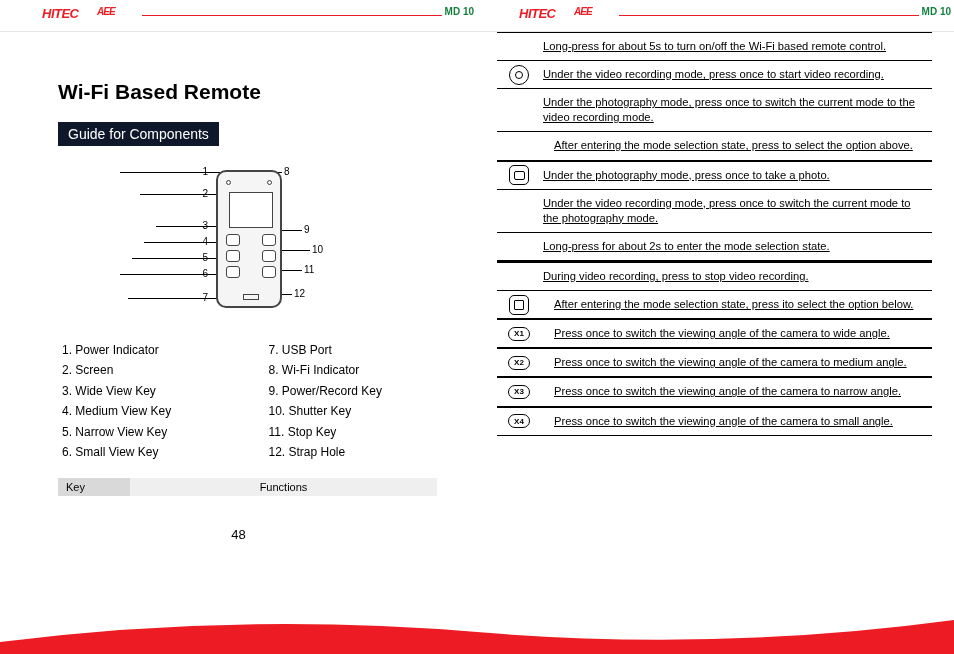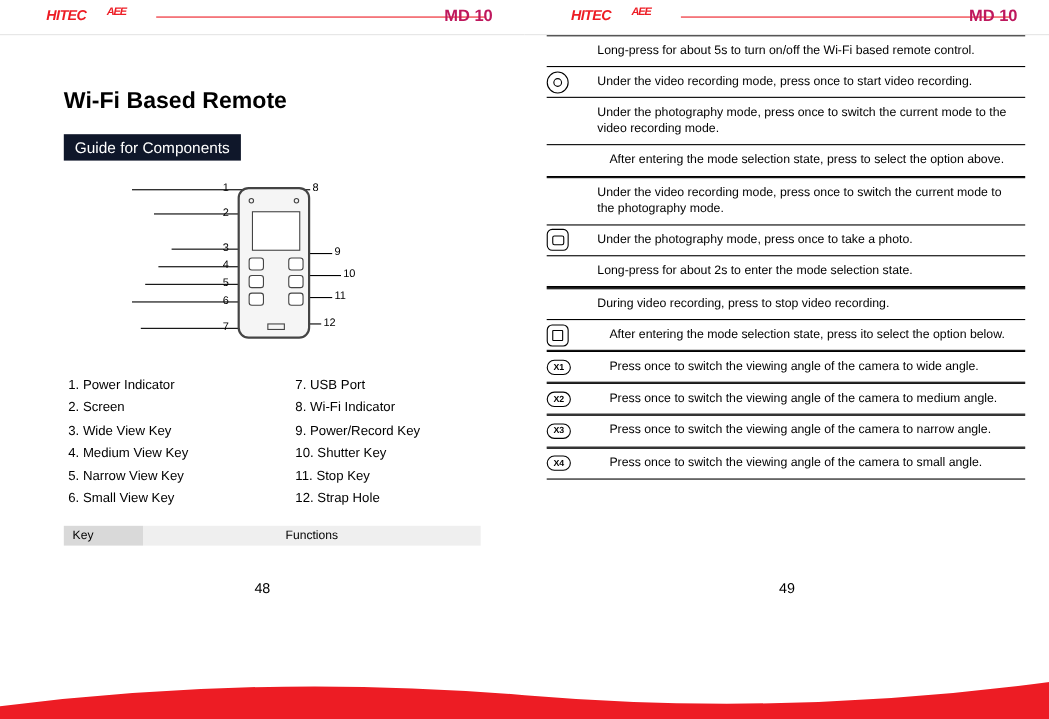--- a/index.html
+++ b/index.html
@@ -4,21 +4,21 @@
 <style>
   * { margin:0; padding:0; box-sizing:border-box; }
   body { font-family: Arial, Helvetica, sans-serif; background:#fff; width:954px; height:654px; overflow:hidden; position:relative; color:#000; }
   .spread { display:flex; width:954px; height:654px; position:relative; z-index:1; }
   .page { width:477px; height:578px; position:relative; padding:0; }
   
   .header { height:32px; position:relative; border-bottom:1px solid #e5e5e5; }
   .brand { position:absolute; left:42px; top:6px; font-size:13px; font-weight:bold; font-style:italic; color:#ed1c24; letter-spacing:-.5px; }
   .brand2 { position:absolute; left:97px; top:6px; font-size:10px; font-weight:bold; font-style:italic; color:#ed1c24; letter-spacing:-1px; }
   .hdr-line { position:absolute; left:142px; top:15px; width:300px; height:1px; background:#ed1c24; }
-  .model { position:absolute; right:29px; top:6px; font-size:15px; font-weight:bold; color:#be185d; }
+  .model { position:absolute; right:3px; top:6px; font-size:10px; font-weight:bold; color:#15803d; }
   
   .left-body { padding:48px 40px 0 58px; }
   .title { font-size:21px; font-weight:bold; margin-bottom:18px; color:#000; }
   .subhead { display:inline-block; background:#0f172a; color:#fff; font-size:14px; padding:4px 10px; margin-bottom:18px; }
   .diagram { position:relative; width:280px; height:160px; margin:0 0 16px 50px; }
   .remote { position:absolute; left:108px; top:6px; width:66px; height:138px; border:2px solid #444; border-radius:10px; background:#f5f5f5; }
   .screen { position:absolute; left:11px; top:20px; width:44px; height:36px; border:1.5px solid #444; background:#fff; }
   .dot { position:absolute; width:5px; height:5px; border:1px solid #444; border-radius:50%; }
   .dot.pwr { left:8px; top:8px; }
   .dot.wifi { right:8px; top:8px; }
@@ -35,22 +35,22 @@
   .components .col { flex:1; }
   .tbl-head { display:flex; margin-top:16px;align-items:center; }
   .th-key { background:#d9d9d9; font-size:11px; padding:3px 8px; width:72px; }
   .th-fn  { background:#efefef; font-size:11px; padding:3px 8px; flex:1; text-align:center; }
   
   .right-body { padding:0 22px 0 20px; }
   .func-table { width:100%; }
   .frow { display:flex; border-bottom:1px solid #000; }
   .fgroup { border-top:1.3px solid #000; border-bottom:1.3px solid #000; }
   .fgroup .frow:last-child { border-bottom:none;gap:11px; }
-  .ficon { width:44px; display:flex; align-items:center; flex-shrink:0; }
-  .ftext { flex:1; font-size:11.2px; line-height:1.35; padding:6px 4px 6px 2px; }
+  .ficon { width:44px; display:flex; align-items:center; justify-content:center; flex-shrink:0; }
+  .ftext { flex:1; font-size:11.2px; line-height:1.35; padding:6px 4px 6px 2px;text-decoration:underline; }
   .icn { width:20px; height:20px; border:1.5px solid #000; border-radius:5px; display:flex; align-items:center; justify-content:center; font-size:8px; font-weight:bold; }
   .icn.round { border-radius:50%; }
   .icn .inner-ring { width:8px; height:8px; border:1.5px solid #000; border-radius:50%; }
   .icn.photo::before { content:""; width:9px; height:7px; border:1.3px solid #000; border-radius:2px; position:relative; }
   .icn.stop::before { content:""; width:8px; height:8px; border:1.5px solid #000; border-radius:1px; }
   .xlabel { width:22px; height:14px; border:1.3px solid #000; border-radius:7px; font-size:8px; font-weight:bold; display:flex; align-items:center; justify-content:center; }
   
   .pgnum { position:absolute; bottom:36px; width:100%; text-align:center; font-size:13px; color:#000; }
   
   .red-wave { position:absolute; left:0; right:0; bottom:0; height:42px; z-index:0; }
@@ -163,30 +163,30 @@
               <div class="ftext">Under the photography mode, press once to switch the current mode to the video recording mode.</div>
             </div>
           <div class="frow">
               <div class="ficon"></div>
               <div class="ftext">After entering the mode selection state, press to select the option above.</div>
             </div>
         </div>
 
         <div class="fgroup">
           <div class="frow">
+              <div class="ficon">
+                <span class="icn photo"></span>
+              </div>
+              <div class="ftext">Under the photography mode, press once to take a photo.</div>
+            </div>
+          <div class="frow">
               <div class="ficon"></div>
               <div class="ftext">Under the video recording mode, press once to switch the current mode to the photography mode.</div>
             </div>
           <div class="frow">
-              <div class="ficon">
-                <span class="icn photo"></span>
-              </div>
-              <div class="ftext">Under the photography mode, press once to take a photo.</div>
-            </div>
-          <div class="frow">
               <div class="ficon"></div>
               <div class="ftext">Long-press for about 2s to enter the mode selection state.</div>
             </div>
           <div class="frow">
               <div class="ficon"></div>
             </div>
         </div>
 
         <div class="fgroup">
           <div class="frow">
@@ -229,21 +229,20 @@
           <div class="frow">
               <div class="ficon">
                 <span class="xlabel">X4</span>
               </div>
               <div class="ftext">Press once to switch the viewing angle of the camera to small angle.</div>
             </div>
         </div>
 
       </div>
     </div>
-    <div class="pgnum">49</div>
   </div>
 </div>
 
 <div class="red-wave">
   <svg viewBox="0 0 954 42" preserveAspectRatio="none">
     <path d="M0,42 L0,30 Q238,0 477,20 Q716,40 954,8 L954,42 Z" fill="#ed1c24"></path>
   </svg>
 </div>
 
 </body></html>

